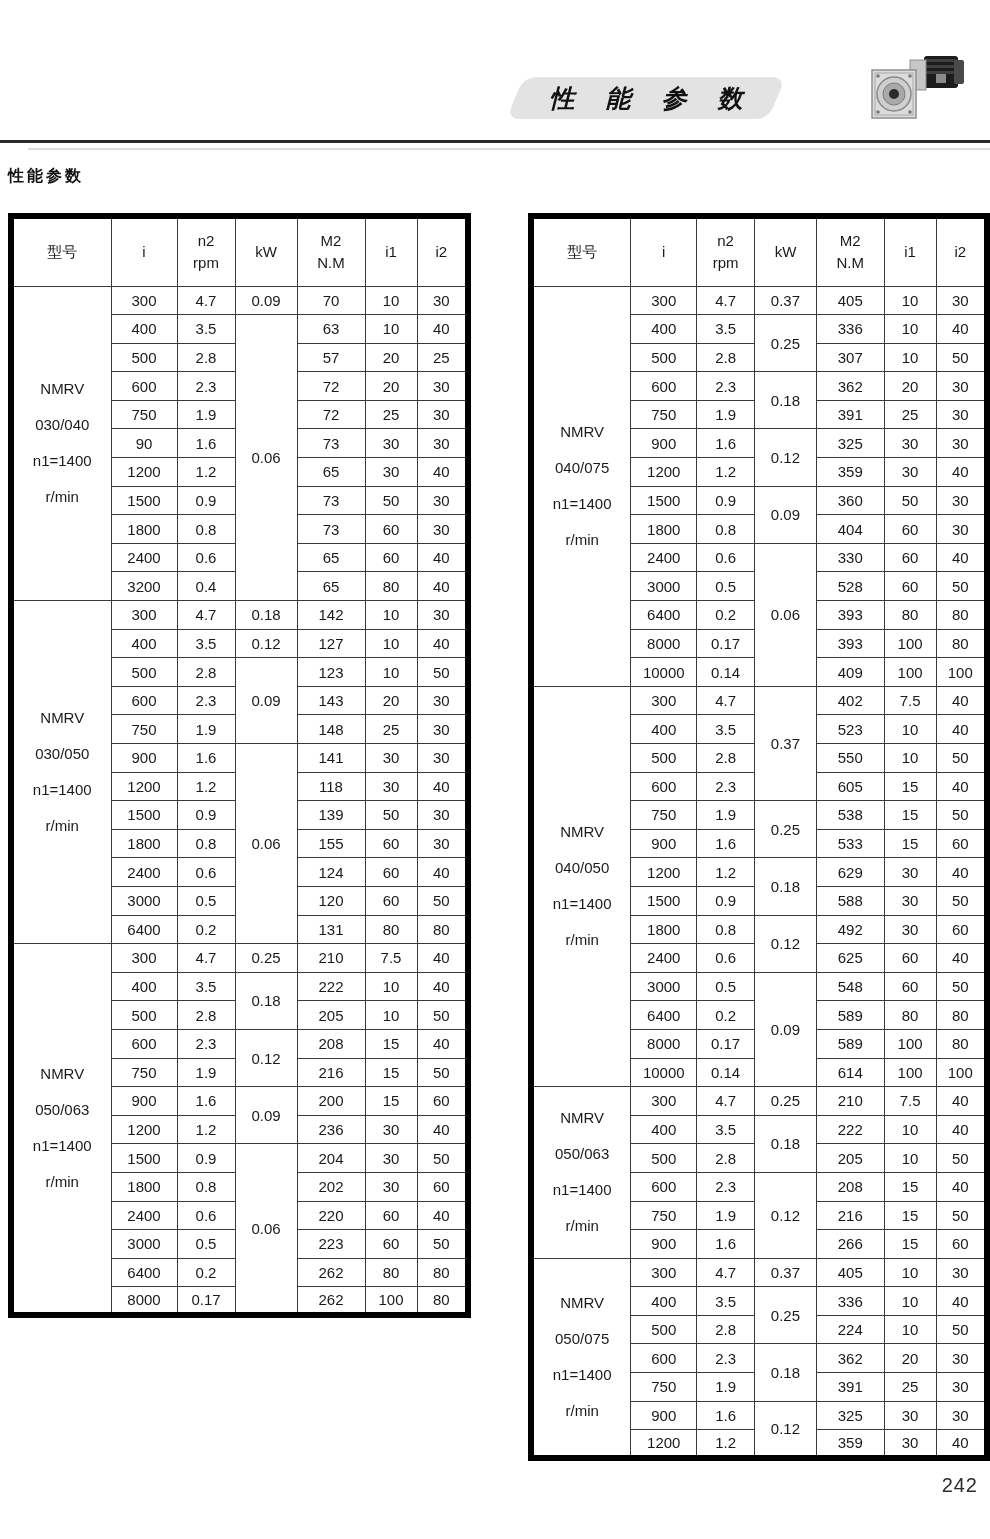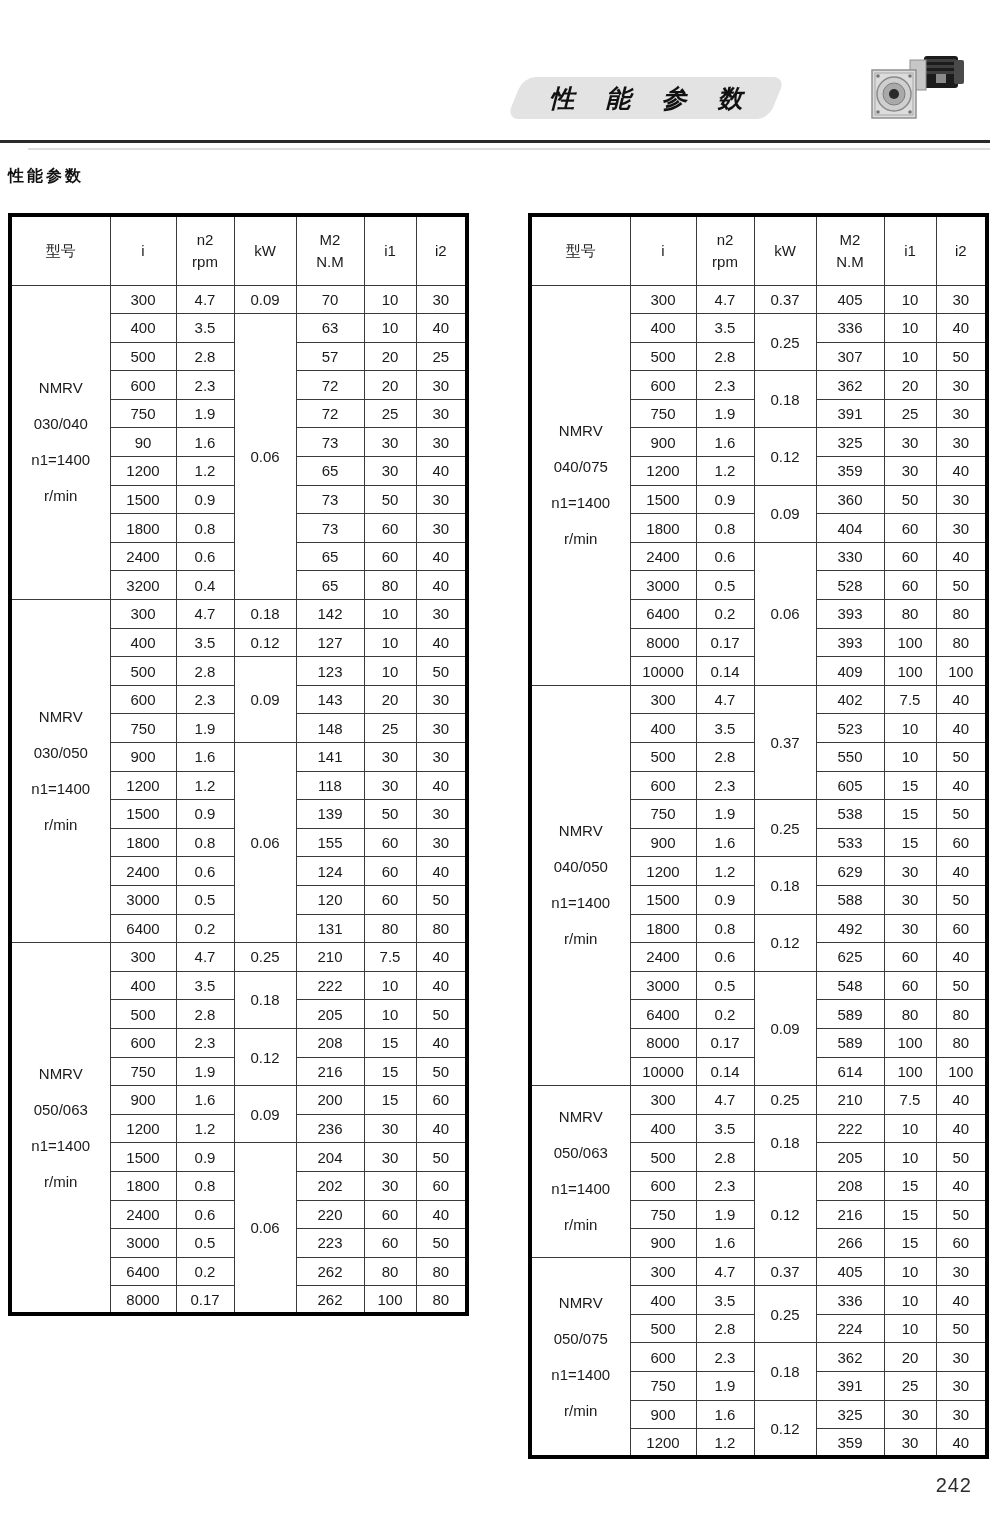--- a/index.html
+++ b/index.html
@@ -62,21 +62,21 @@
   }
 
   
   .table-container { position: absolute; top: 213px; }
   .table-container.left  { left: 8px; }
   .table-container.right { left: 528px; }
 
   table.param-table {
     border-collapse: collapse;
     table-layout: fixed;
-    border: 4px solid #000000;
+    border: 6px solid #000000;
   }
   table.param-table th, table.param-table td {
     border: 1px solid #3a3a3a;
     text-align: center;
     vertical-align: middle;
     font-size: 15px;
     padding: 0;
     color: #1a1a1a;
     overflow: hidden;
   }
@@ -84,21 +84,21 @@
   table.param-table thead th { font-weight: normal; line-height: 22px; }
   table.param-table tbody tr { height: 28.6px; }
   td.model-cell {
     text-align: left;
     padding-left: 15px;
   }
   td.model-cell .model-line { line-height: 36px; }
 
   .page-number {
     position: absolute;
-    right: 18px; top: 1474px;
+    right: 12px; top: 1474px;
     font-size: 20px;
     color: #2c2c2c;
     letter-spacing: 1px;
   }
 </style>
 </head>
 <body>
 
 <div class="page">
 

